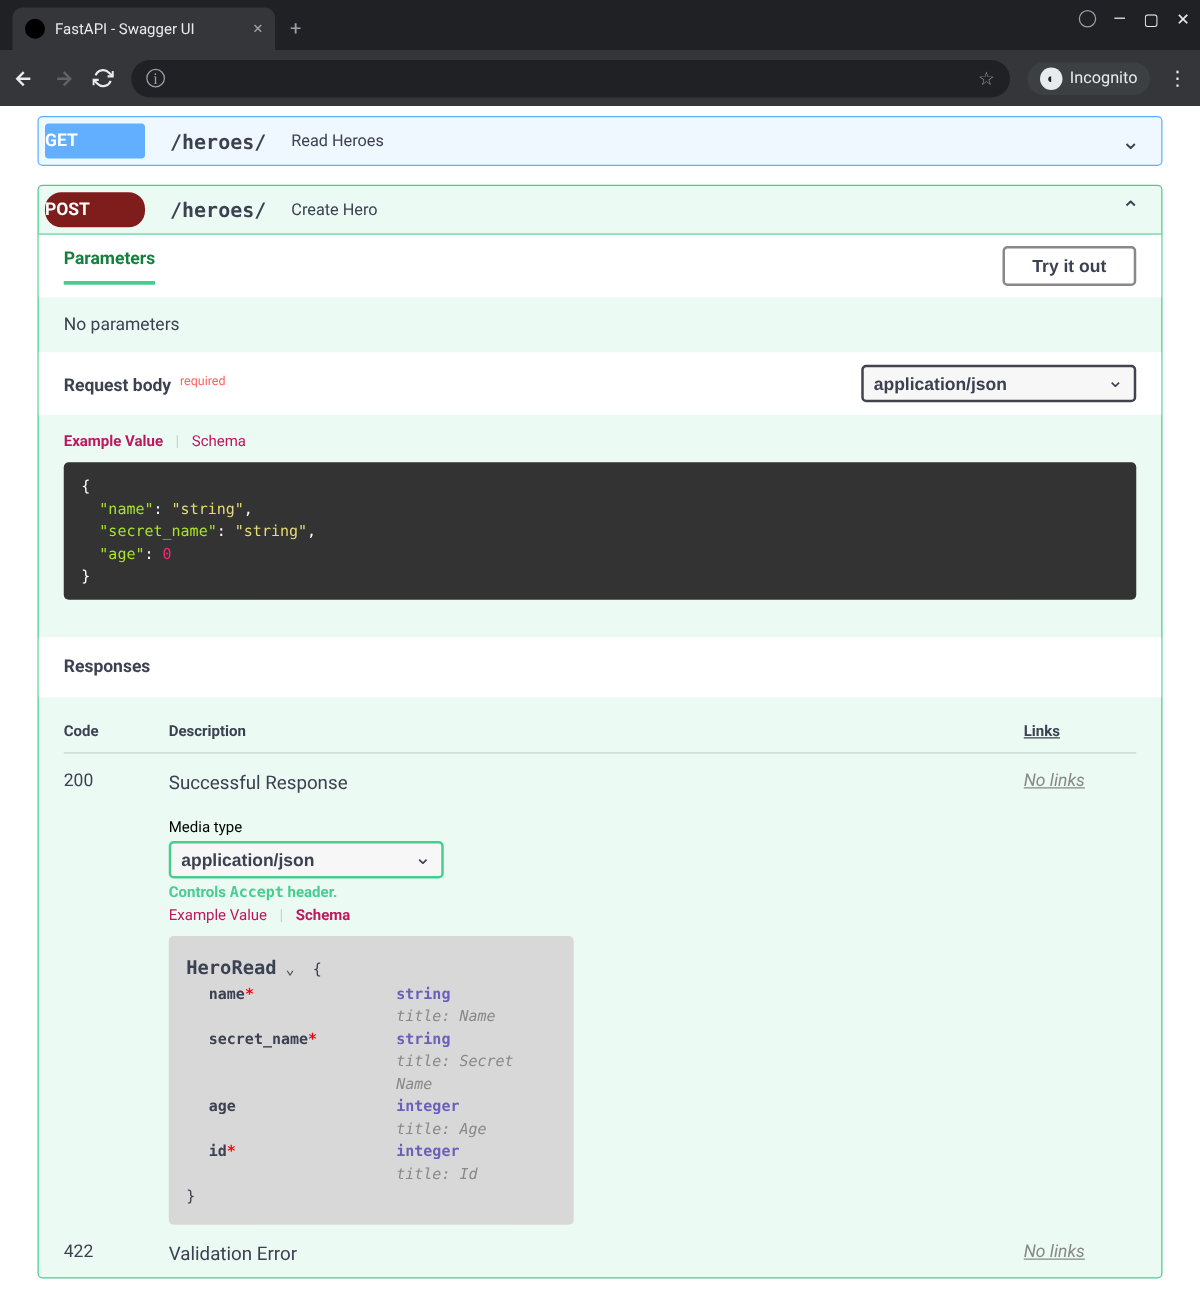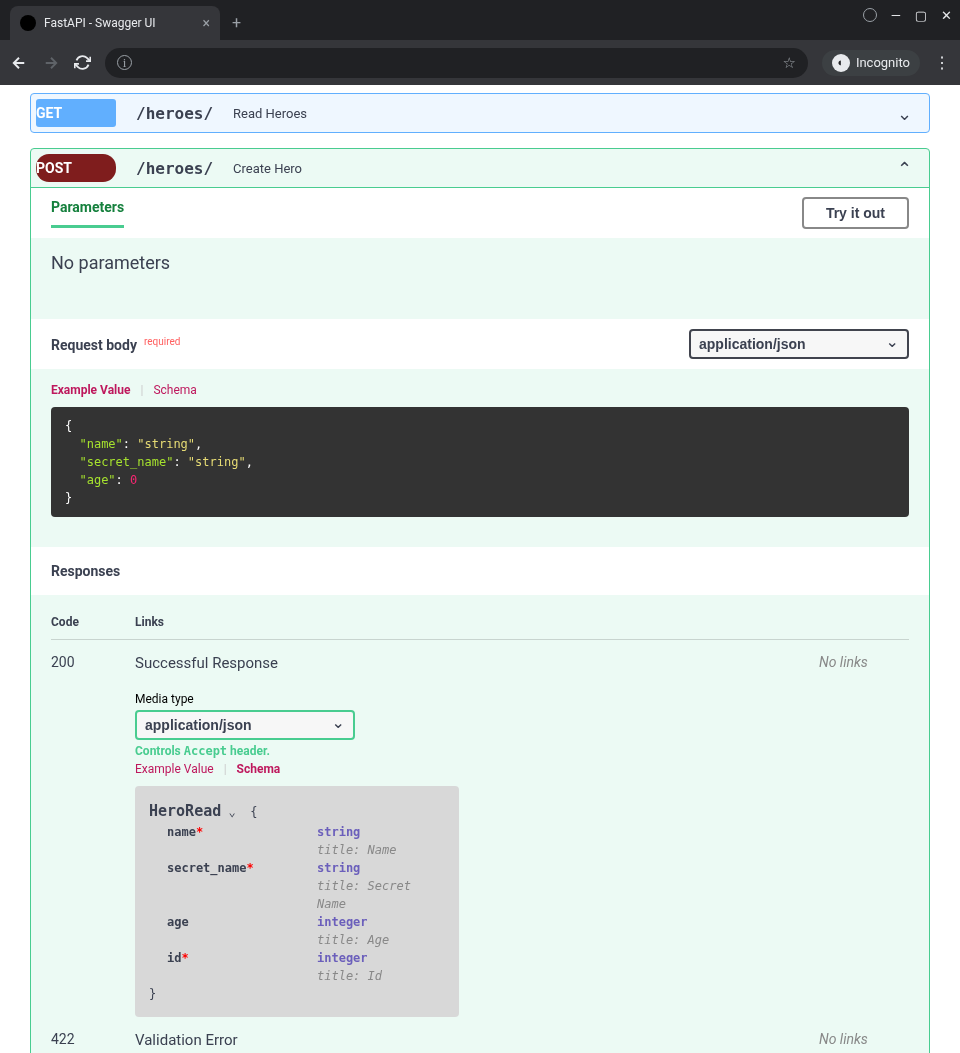--- a/index.html
+++ b/index.html
@@ -46,22 +46,22 @@
 .opblock-path { font-family: monospace; font-weight: 600; font-size: 16px; color: #3b4151; padding: 0 20px; }
 .opblock-desc { color: #3b4151; font-size: 13px; }
 .opblock-arrow { margin-left: auto; margin-right: 12px; color: #3b4151; font-size: 18px; }
 
 
 .opblock-body { border-top: 1px solid #49cc90; }
 .section-hdr { display: flex; align-items: center; justify-content: space-between; padding: 8px 20px; background: #fff; min-height: 50px; }
 .section-hdr h4 { color: #15803d; font-size: 14px; font-weight: 700; }
 .tab-underline { border-bottom: 3px solid #49cc90; padding-bottom: 10px; display: inline-block; }
 .try-btn { border: 2px solid #888; background: #fff; color: #3b4151; padding: 6px 22px; font-weight: 700; font-size: 14px; border-radius: 4px; cursor: pointer; }
-.no-params { padding: 14px 20px; color: #3b4151; font-size: 18px; }
-.req-body-hdr { display: flex; align-items: center; justify-content: space-between; padding: 10px 20px; background: #fff; margin-top: 32px; }
+.no-params { padding: 14px 20px; color: #3b4151; font-size: 14px; }
+.req-body-hdr { display: flex; align-items: center; justify-content: space-between; padding: 10px 20px; background: #fff; }
 .req-label { font-size: 14px; color: #3b4151; font-weight: 700; }
 .req-required { color: #ff6060; font-size: 10px; position: relative; top: -5px; padding-left: 3px; }
 .content-type { border: 2px solid #41444e; border-radius: 4px; background: #f7f7f7; padding: 5px 28px 5px 8px; font-weight: 700; font-size: 14px; color: #3b4151; appearance: none; position: relative; min-width: 220px; }
 .select-wrap { position: relative; display: inline-block; }
 .select-wrap::after { content: "⌄"; position: absolute; right: 10px; top: 3px; font-size: 16px; pointer-events: none; color: #3b4151; }
 
 .body-content { padding: 14px 20px 30px 20px; }
 .tabs { display: flex; gap: 10px; font-size: 12px; margin-bottom: 10px; align-items: center; }
 .tab-item { color: #be185d; cursor: pointer; }
 .tab-item.active { font-weight: 700; }
@@ -71,21 +71,21 @@
 .tok-punc { color: #fff; }
 .tok-num { color: #f92672; }
 .tok-val { color: #e6db74; }
 
 .responses-hdr { padding: 16px 20px; background: #fff; }
 .responses-hdr h4 { color: #3b4151; font-size: 14px; font-weight: 700; }
 .resp-table { padding: 10px 20px; }
 .resp-head { display: flex; padding: 10px 0; border-bottom: 1px solid rgba(0,0,0,0.15); font-size: 12px; color: #3b4151; font-weight: 700; }
 .col-code { width: 84px; }
 .col-desc { flex: 1; }
-.col-links { width: 90px; text-align: left; }
+.col-links { width: 90px; text-align: left; text-decoration: underline; }
 .resp-row { display: flex; padding: 14px 0 0 0; }
 .resp-row .col-code { color: #3b4151; font-size: 14px; }
 .resp-row .col-links { color: #888; font-style: italic; font-size: 14px; }
 .resp-desc-block { flex: 1; }
 .resp-title { font-size: 15px; color: #3b4151; margin-bottom: 20px; }
 .media-label { font-size: 12px; color: #000000; margin-bottom: 4px; }
 .media-select-wrap { position: relative; display: inline-block; margin-bottom: 4px; }
 .media-select { border: 2px solid #49cc90; border-radius: 4px; background: #f7f7f7; padding: 5px 40px 5px 8px; font-weight: 700; font-size: 14px; color: #3b4151; appearance: none; min-width: 220px; }
 .media-select-wrap::after { content: "⌄"; position: absolute; right: 10px; top: 3px; font-size: 16px; pointer-events: none; color: #3b4151; }
 .accept-note { font-size: 12px; color: #49cc90; margin-bottom: 4px; font-weight: bold; }
@@ -199,20 +199,21 @@
   <span class="tok-key">"age"</span><span class="tok-punc">: </span><span class="tok-num">0</span>
 <span class="tok-punc">}</span></div>
       </div>
 
       <div class="responses-hdr">
         <h4>Responses</h4>
       </div>
       <div class="resp-table">
         <div class="resp-head">
           <div class="col-code">Code</div>
+          <div class="col-desc">Description</div>
           <div class="col-links">Links</div>
         </div>
 
         <div class="resp-row">
           <div class="col-code">200</div>
           <div class="resp-desc-block">
             <div class="resp-title">Successful Response</div>
             <div class="media-label">Media type</div>
             <div class="media-select-wrap">
               <select class="media-select">

